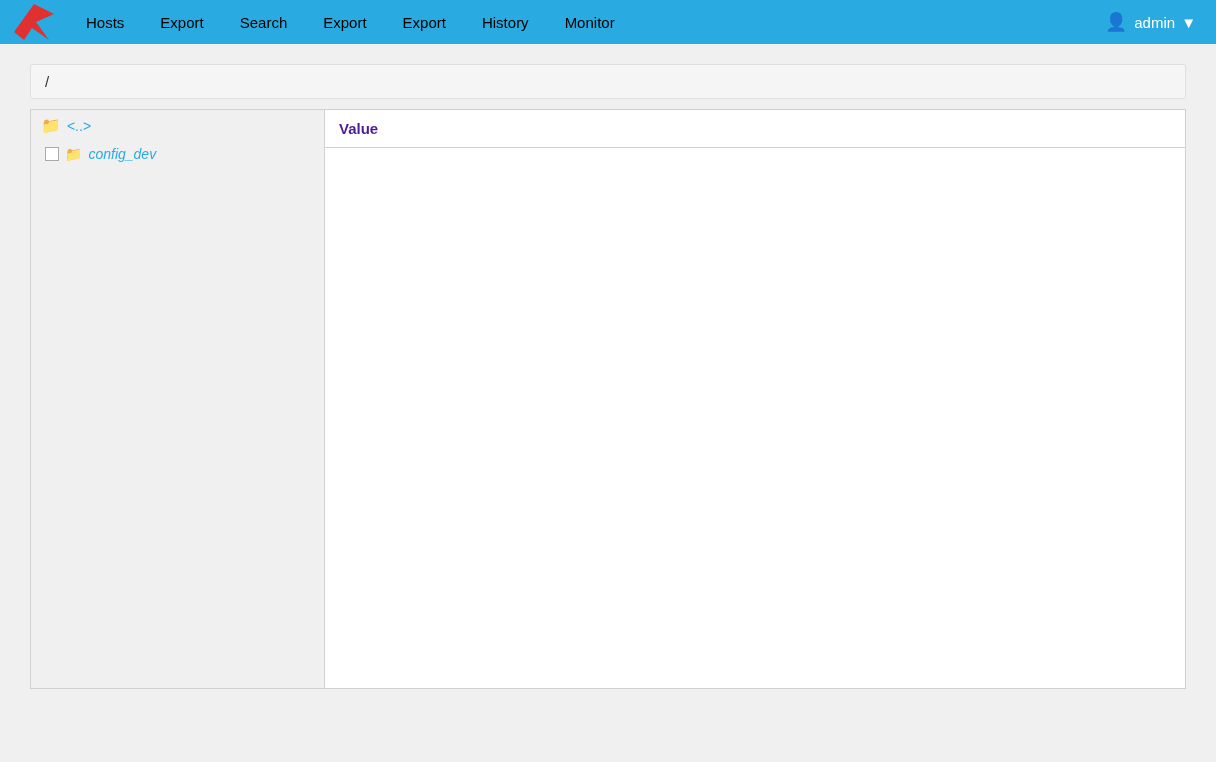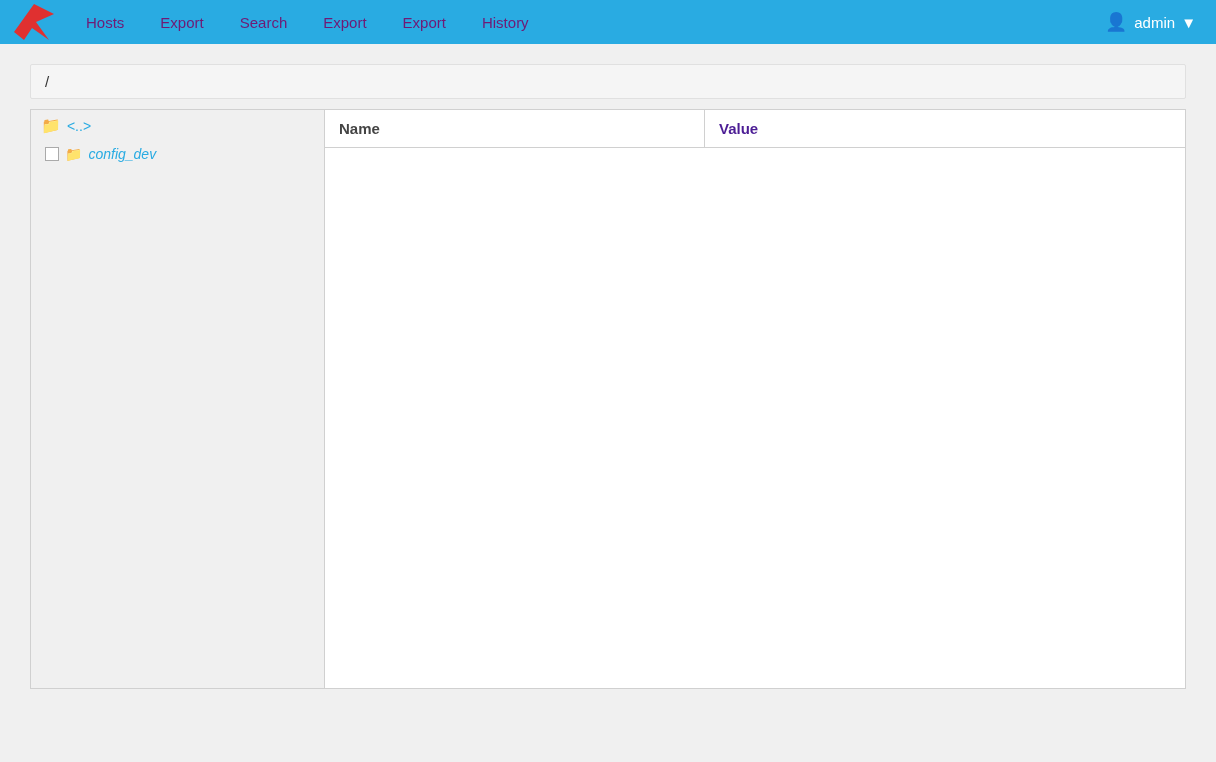--- a/index.html
+++ b/index.html
@@ -25,21 +25,21 @@
       width: 40px;
       height: 36px;
     }
     .navbar-nav {
       display: flex;
       align-items: center;
       flex: 1;
       gap: 0;
     }
     .nav-item {
-      color: #701a75;
+      color: #000000;
       font-size: 15px;
       padding: 0 18px;
       height: 38px;
       display: flex;
       align-items: center;
       cursor: pointer;
       white-space: nowrap;
       text-decoration: none;
     }
     .navbar-user {
@@ -183,20 +183,21 @@
       <polygon points="0,28 20,0 40,10 22,18 35,36 18,24 10,36" fill="#e03030"></polygon>
     </svg>
   </div>
   <div class="navbar-nav">
     <a class="nav-item">Hosts</a>
     <a class="nav-item">Export</a>
     <a class="nav-item">Search</a>
     <a class="nav-item">Export</a>
     <a class="nav-item">Export</a>
     <a class="nav-item">History</a>
+    <a class="nav-item">Monitor</a>
   </div>
   <div class="navbar-user">
     <span class="user-icon">👤</span>
     <span>admin</span>
     <span>▼</span>
   </div>
 </nav>
 
 <div class="breadcrumb-bar">
   <span>/</span>
@@ -213,21 +214,20 @@
 
     <div class="tree-item-child">
       <div class="checkbox-area"></div>
       <span class="folder-icon">📁</span>
       <span class="item-label">config_dev</span>
     </div>
   </div>
 
   <div class="right-panel">
     <div class="table-header">
-      <div class="th-name">Name</div>
       <div class="th-value">Value</div>
     </div>
     <div class="table-body">
       
     </div>
   </div>
 
 </div>
 
 </body></html>

